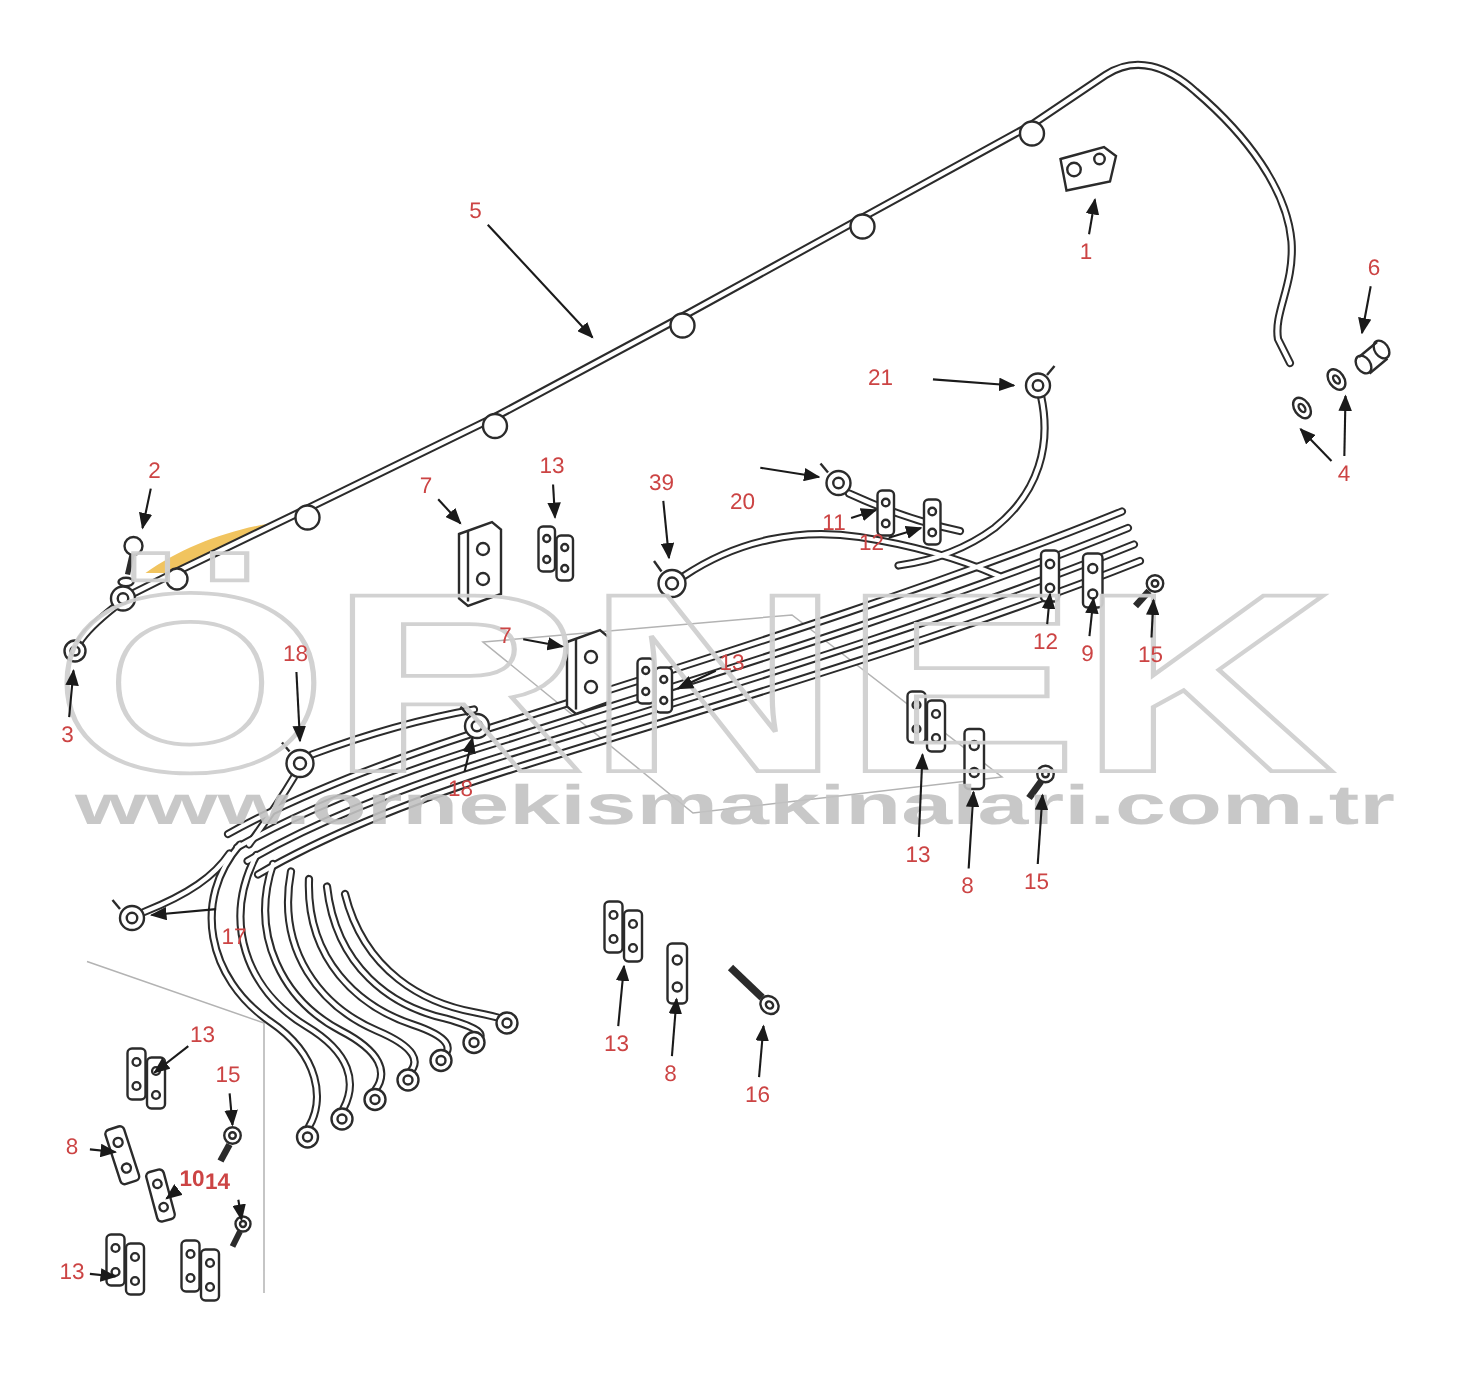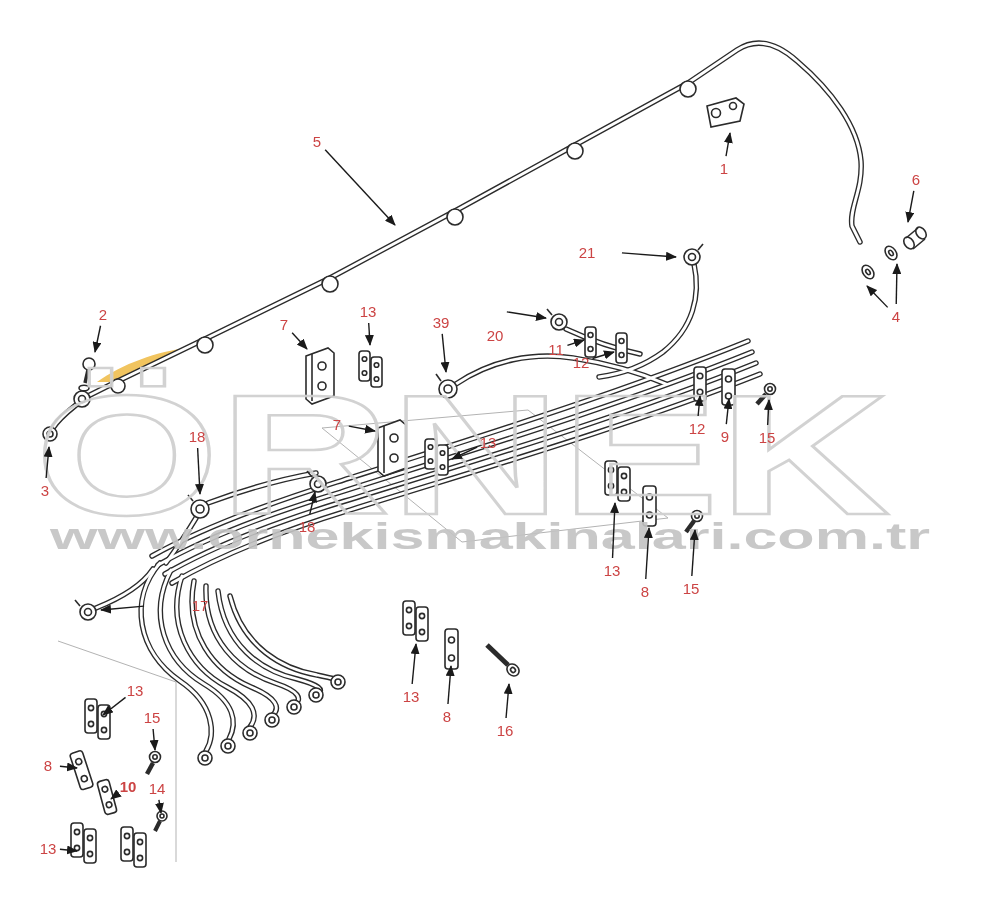--- a/index.html
+++ b/index.html
@@ -320,25 +320,25 @@
       <span class="callout" style="left: 725px; top: 436px;">9</span>
       <span class="callout" style="left: 767px; top: 437px;">15</span>
       <span class="callout" style="left: 45px; top: 490px;">3</span>
       <span class="callout" style="left: 197px; top: 436px;">18</span>
       <span class="callout" style="left: 337px; top: 424px;">7</span>
       <span class="callout" style="left: 488px; top: 442px;">13</span>
       <span class="callout" style="left: 307px; top: 526px;">18</span>
       <span class="callout" style="left: 612px; top: 570px;">13</span>
       <span class="callout" style="left: 645px; top: 591px;">8</span>
       <span class="callout" style="left: 691px; top: 588px;">15</span>
-      <span class="callout" style="left: 156px; top: 605px; margin-left: 44px;">17</span>
+      <span class="callout" style="left: 156px; top: 625px;">17</span>
       <span class="callout" style="left: 411px; top: 696px;">13</span>
       <span class="callout" style="left: 447px; top: 716px;">8</span>
       <span class="callout" style="left: 505px; top: 730px; text-align: right;">16</span>
       <span class="callout" style="left: 135px; top: 690px;">13</span>
       <span class="callout" style="left: 152px; top: 717px;">15</span>
       <span class="callout" style="left: 48px; top: 765px;">8</span>
       <span class="callout" style="left: 128px; top: 786px; font-weight: bold;">10</span>
-      <span class="callout" style="left: 157px; top: 788px;">14</span>
+      <span class="callout" style="left: 145px; top: 788px; font-weight: bold;">14</span>
       <span class="callout" style="left: 48px; top: 848px;">13</span>
     </div>
 
 </div>
 
 </body></html>

